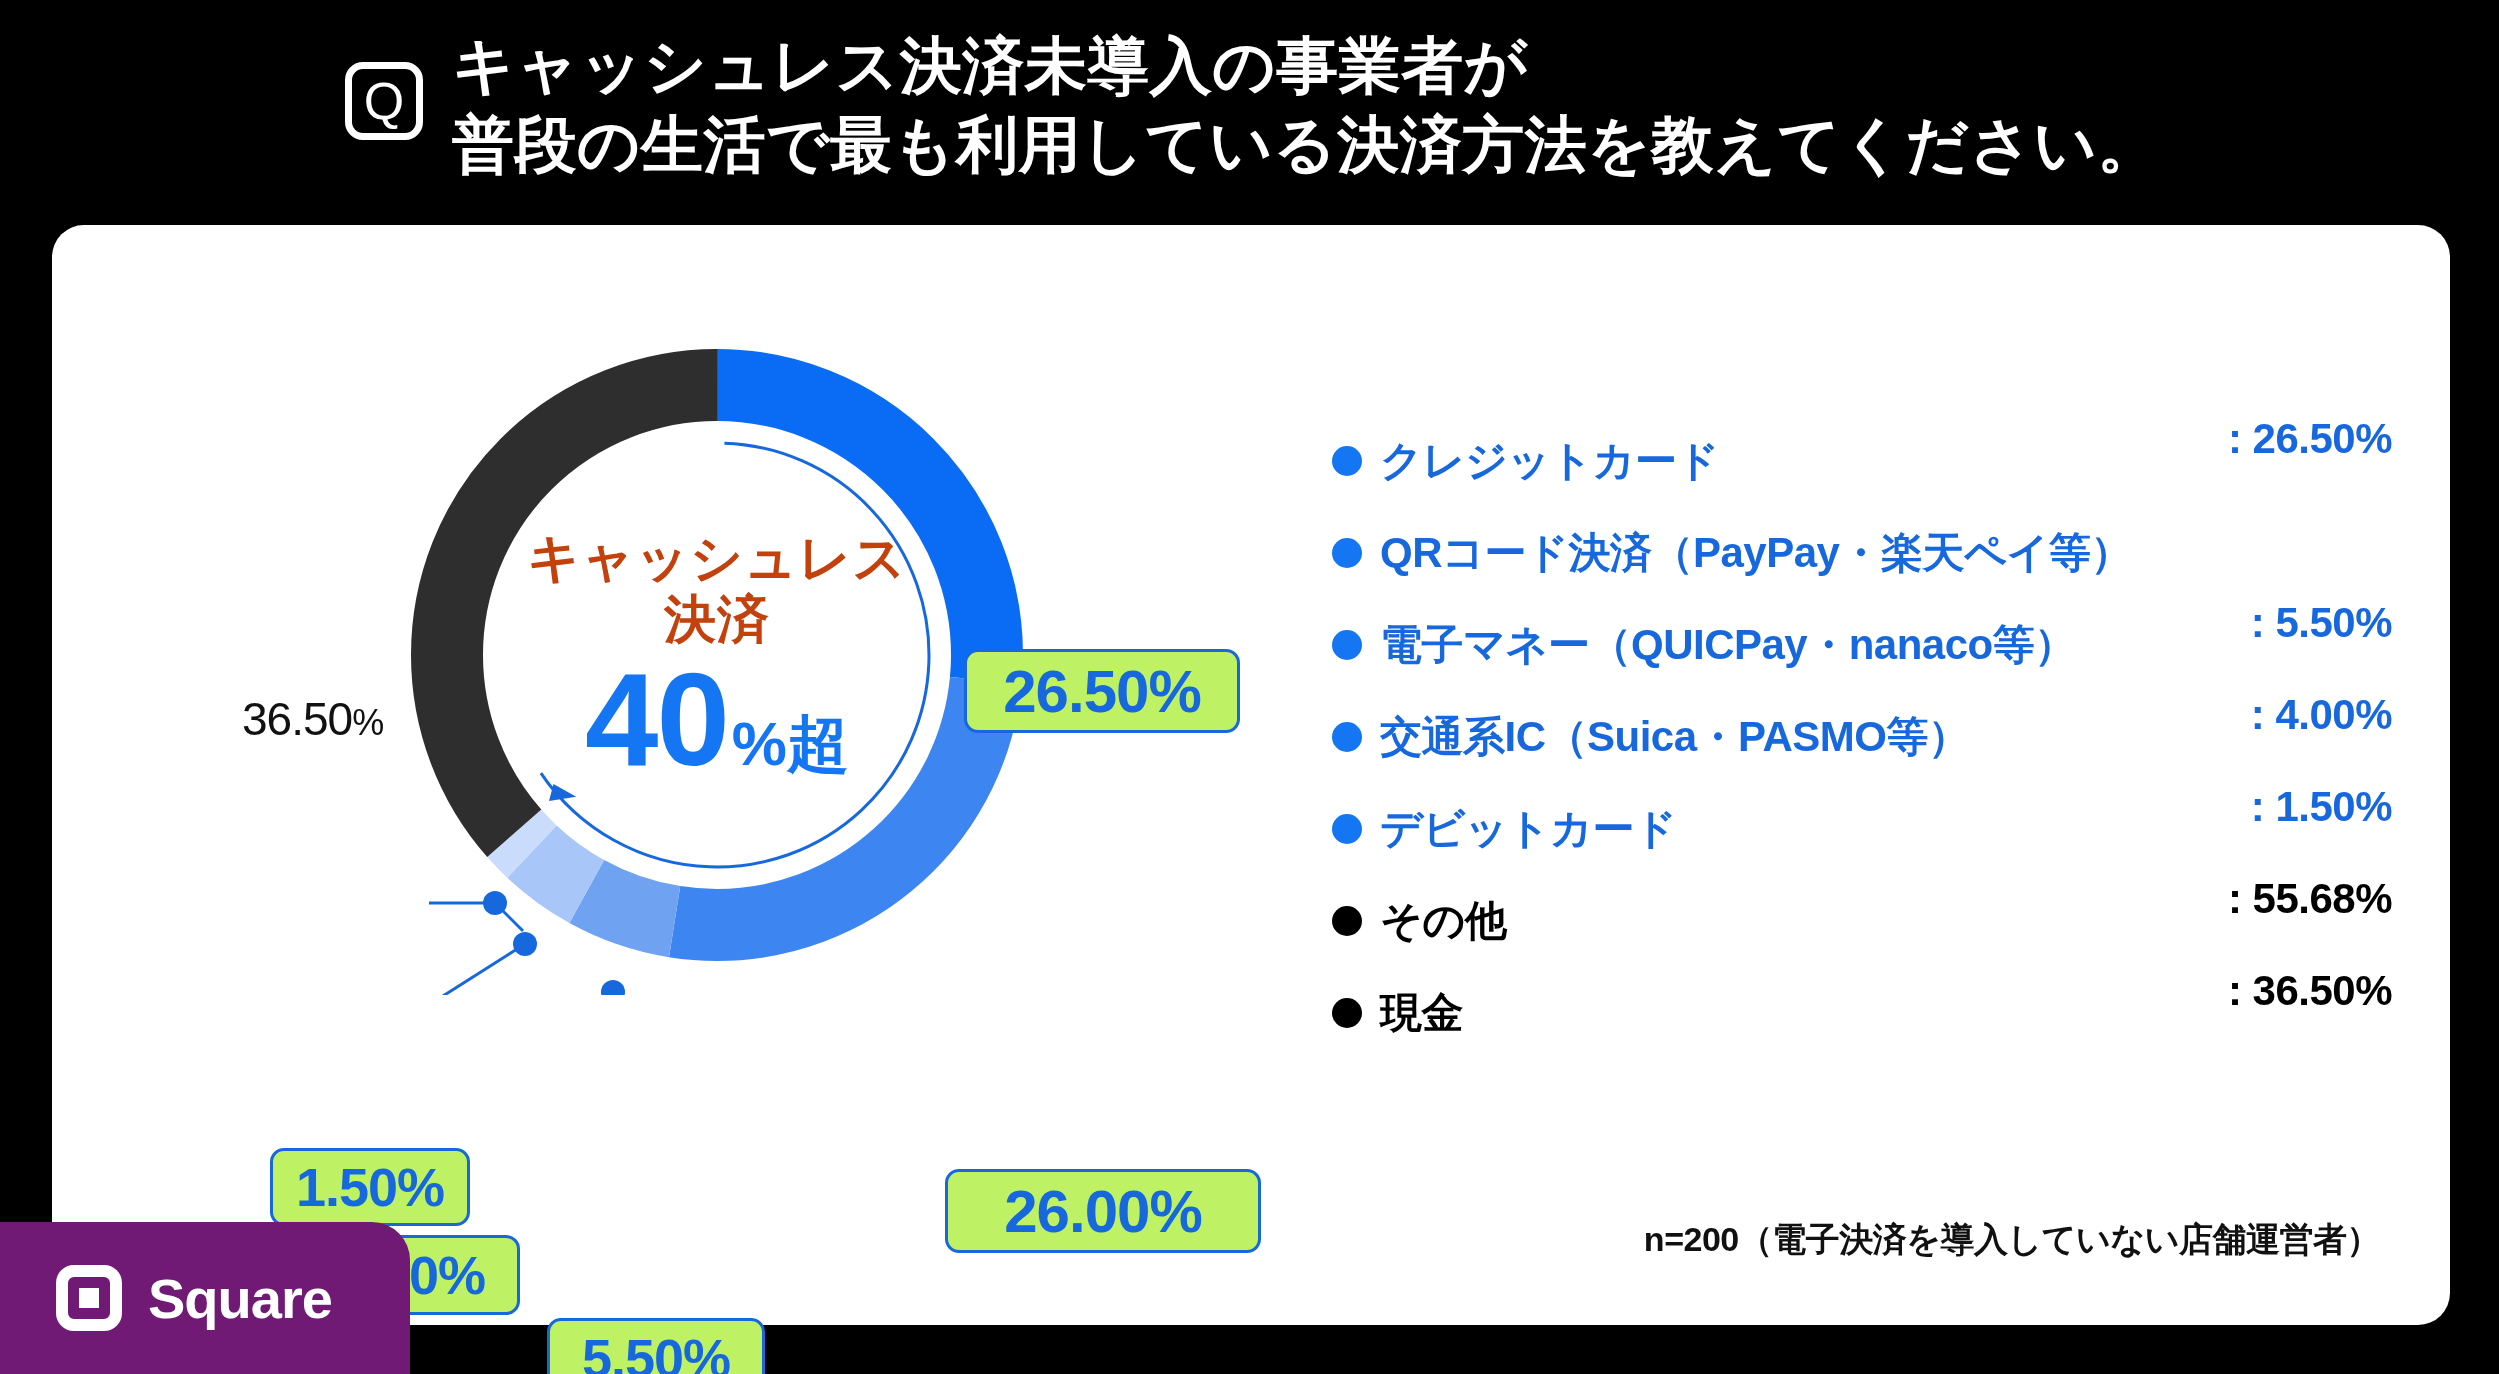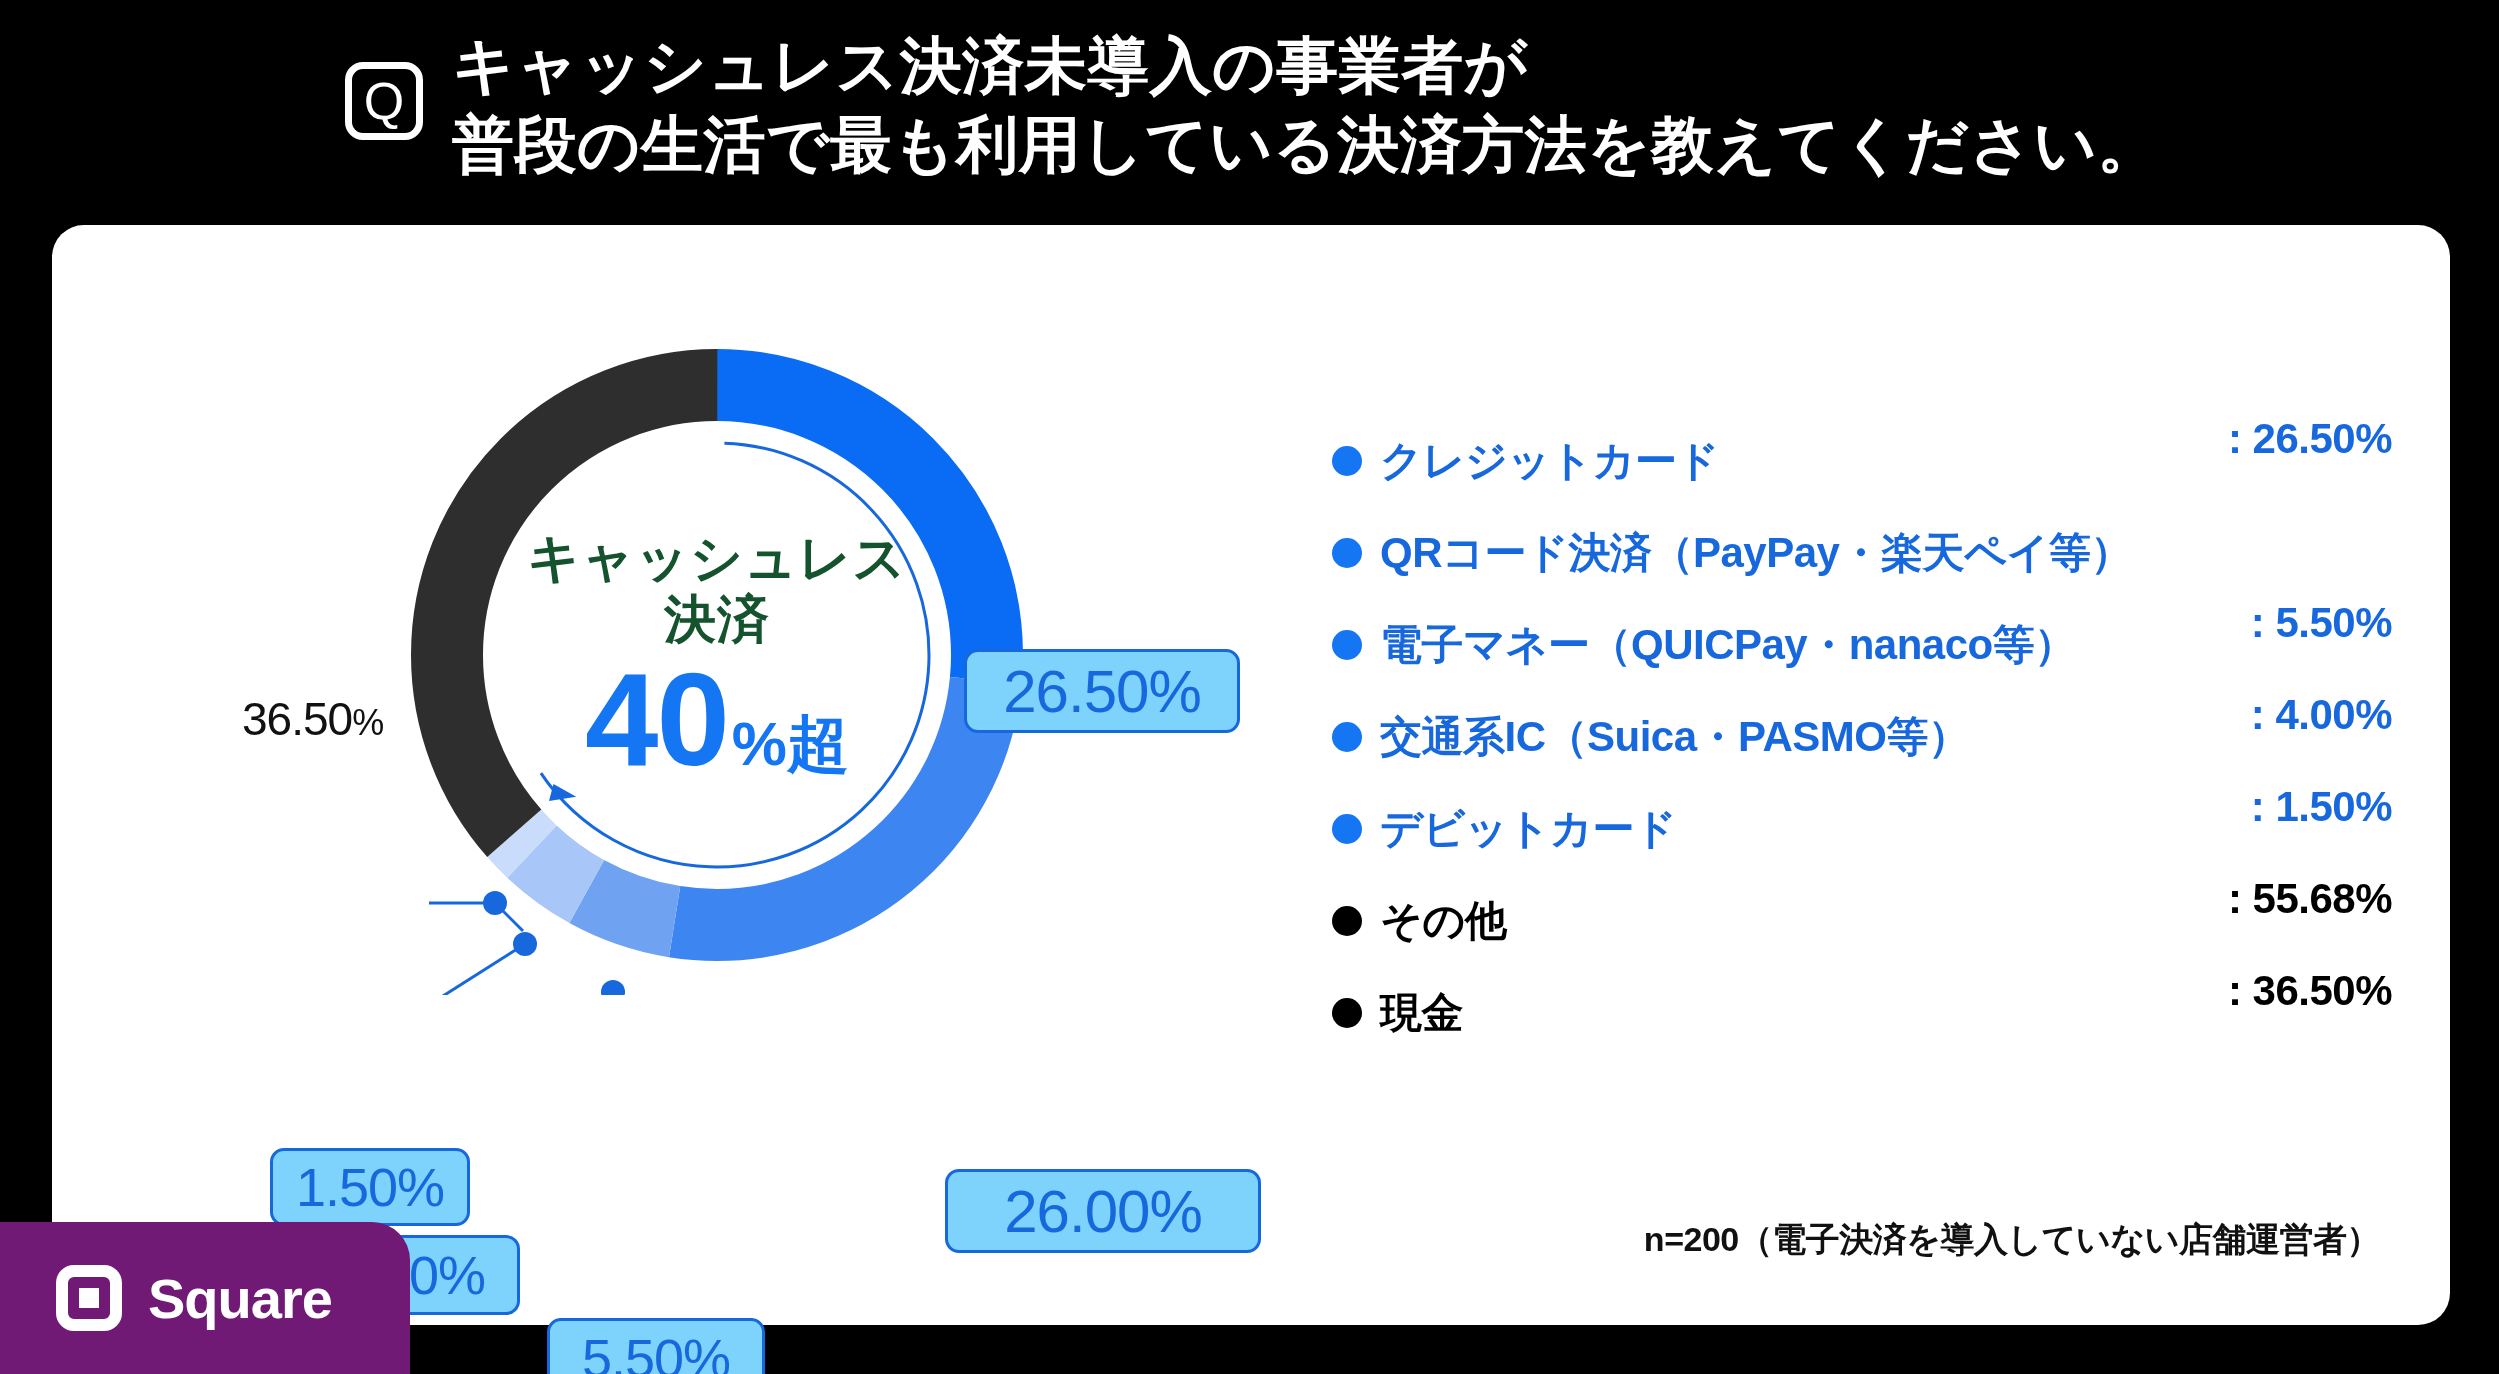--- a/index.html
+++ b/index.html
@@ -33,32 +33,32 @@
   
   #donut-wrap { position:absolute; left:325px; top:90px; width:680px; height:680px; }
   #donut-svg { position:absolute; left:0; top:0; }
 
   #center-text {
     position:absolute; left:0; top:0; width:680px; height:680px;
     display:flex; flex-direction:column; align-items:center; justify-content:center;
     pointer-events:none;
   }
   #center-label {
-    color:#14532d; font-size:52px; font-weight:700; line-height:1.18;
+    color:#c2410c; font-size:52px; font-weight:700; line-height:1.18;
     text-align:center; letter-spacing:1px;
   }
   #center-big { display:flex; align-items:baseline; margin-top:6px; }
   #center-num { color:#1476f2; font-size:132px; font-weight:800; line-height:0.95; letter-spacing:-2px; }
   #center-suffix { color:#1476f2; font-size:62px; font-weight:800; line-height:1; margin-left:4px; }
 
   
   .callout {
-    position:absolute; background:#7dd3fc; border:3px solid #1768dd;
+    position:absolute; background:#bef264; border:3px solid #1768dd;
     border-radius:14px; display:flex; align-items:center; justify-content:center;
-    color:#1768dd; font-weight:400; letter-spacing:-1px; white-space:nowrap;
+    color:#1768dd; font-weight:700; letter-spacing:-1px; white-space:nowrap;
   }
   #callout-credit  { left:912px; top:424px; width:276px; height:84px; font-size:60px; }
   #callout-qr      { left:893px; top:944px; width:316px; height:84px; font-size:60px; }
   #callout-emoney  { left:495px; top:1093px; width:218px; height:80px; font-size:54px; }
   #callout-transit { left:250px; top:1010px; width:218px; height:80px; font-size:54px; }
   #callout-debit   { left:218px; top:923px; width:200px; height:78px; font-size:54px; }
 
   #label-cash {
     position:absolute; left:190px; top:467px;
     color:#111; font-size:46px; font-weight:400; letter-spacing:-1px; white-space:nowrap;

